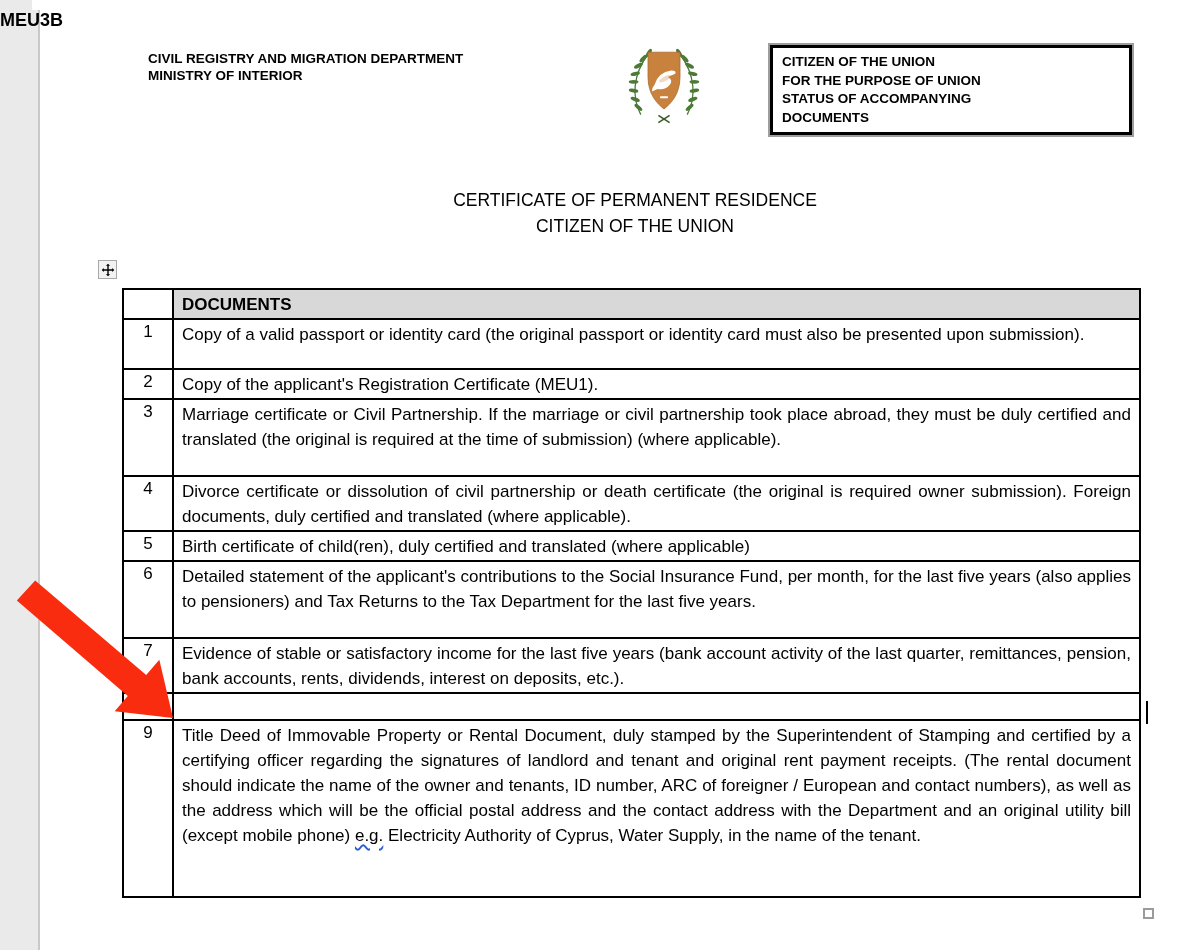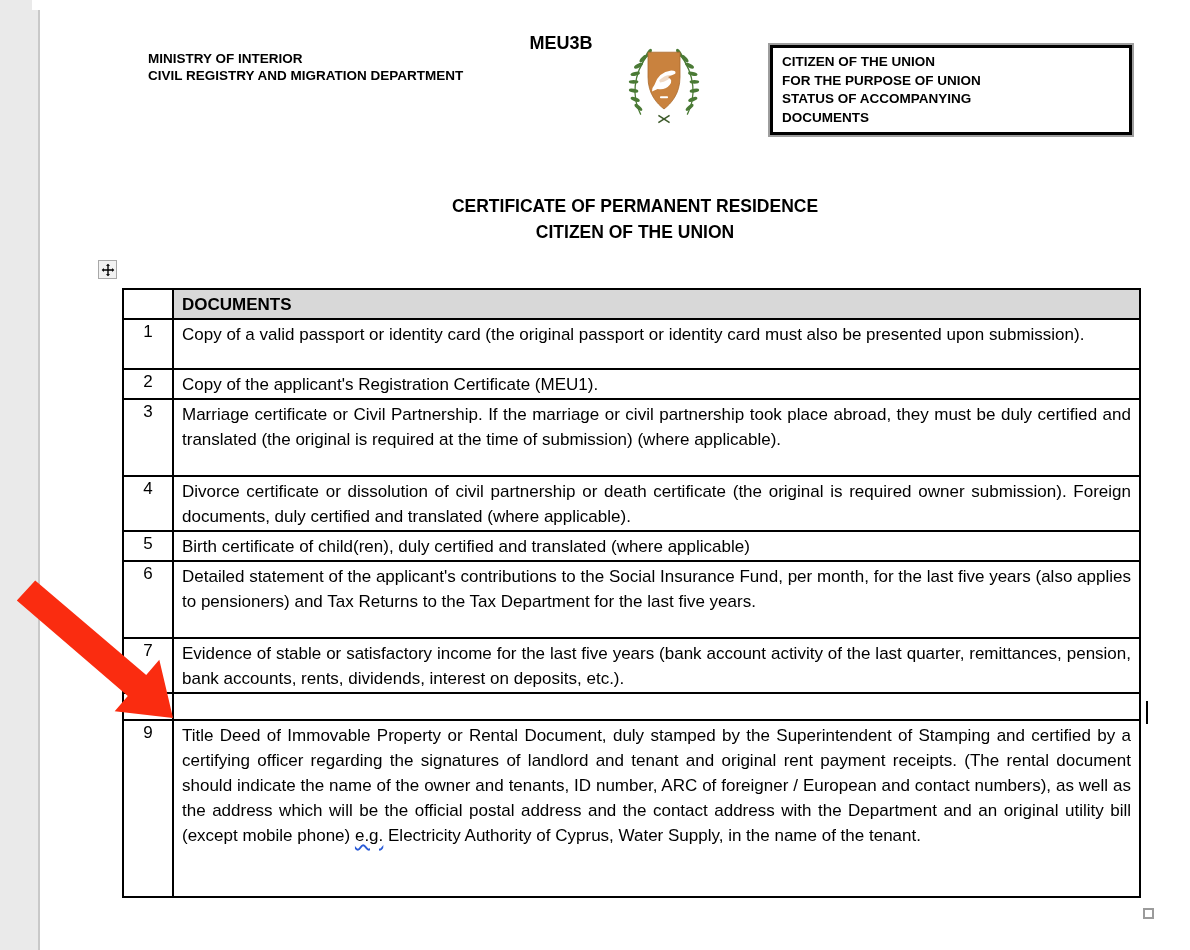--- a/index.html
+++ b/index.html
@@ -5,33 +5,33 @@
   * { margin:0; padding:0; box-sizing:border-box; }
   html,body { width:1190px; height:950px; background:#ffffff; overflow:hidden;
               font-family:"Liberation Sans", sans-serif; color:#000; position:relative; }
 
   
   .app-strip { position:absolute; left:0; top:0; width:40px; height:950px;
                background:#eaeaea; border-right:2px solid #c9c9c9; }
   .app-strip-notch { position:absolute; left:32px; top:0; width:10px; height:10px; background:#ffffff; }
 
   
-  .form-code { position:absolute; top:33px; left:0; width:1122px; text-align:center;
+  .form-code { position:absolute; top:10px; left:0; width:1122px; text-align:left;
                font-weight:bold; font-size:18px; }
   .ministry { position:absolute; top:50px; left:148px; font-weight:bold;
               font-size:13.5px; line-height:17px; white-space:nowrap; }
   .emblem { position:absolute; top:44px; left:624px; width:80px; height:82px; }
   .info-box { position:absolute; top:45px; left:770px; width:362px; min-height:83px;
               border:3px solid #000; outline:2px solid #9e9e9e;
               padding:5px 9px; font-weight:bold; font-size:13.5px; line-height:18.5px;
               background:#fff; }
 
   
-  .doc-title { position:absolute; top:193px; left:150px; width:970px; text-align:center;
-               font-weight:bold; font-size:17.5px; line-height:26px; }
+  .doc-title { position:absolute; top:187px; left:150px; width:970px; text-align:center;
+               font-weight:normal; font-size:17.5px; line-height:26px; }
 
   
   .move-handle { position:absolute; left:98px; top:260px; width:19px; height:19px;
                  background:#f2f2f2; border:1px solid #a8a8a8; display:flex;
                  align-items:center; justify-content:center; }
 
   
   .doc-table { position:absolute; left:122px; top:288px; width:1019px;
                border:2px solid #000; background:#fff; }
   .t-row { display:flex; border-bottom:2px solid #000; }
@@ -62,22 +62,22 @@
 </style>
 </head>
 <body>
 
 <div class="app-strip"></div>
 <div class="app-strip-notch"></div>
 
 <div class="form-code">MEU3B</div>
 
 <div class="ministry">
+  <div>CIVIL REGISTRY AND MIGRATION DEPARTMENT</div>
   <div>MINISTRY OF INTERIOR</div>
-  <div>CIVIL REGISTRY AND MIGRATION DEPARTMENT</div>
 </div>
 
 <div class="emblem">
   <svg viewBox="0 0 100 100" width="80" height="82">
 
     <g fill="#4a7a35">
       <path d="M21,87 C10,66 10,38 31,10" stroke="#4a7a35" stroke-width="1.6" fill="none"></path>
       <ellipse cx="18" cy="78" rx="6" ry="2.4" transform="rotate(40 18 78)"></ellipse>
       <ellipse cx="14" cy="68" rx="6" ry="2.4" transform="rotate(20 14 68)"></ellipse>
       <ellipse cx="12" cy="57" rx="6" ry="2.4" transform="rotate(10 12 57)"></ellipse>

